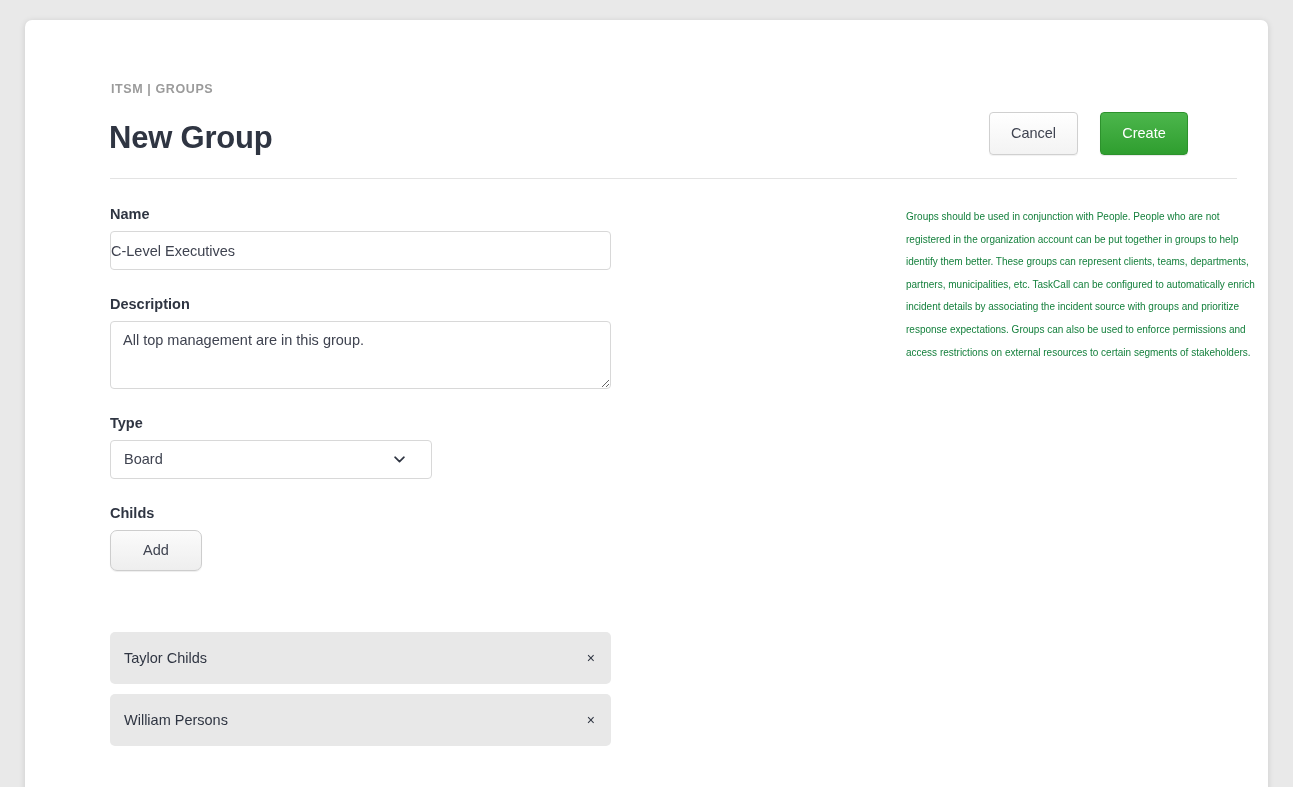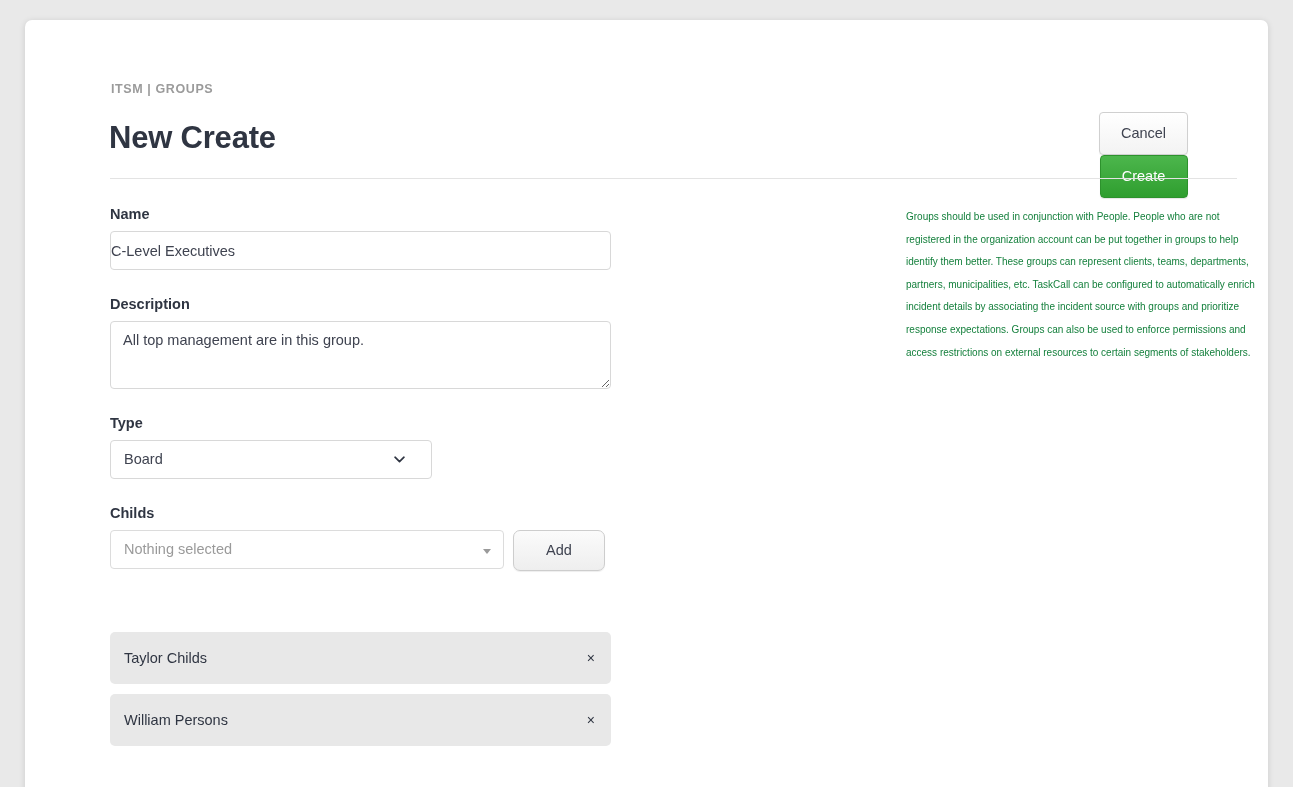--- a/index.html
+++ b/index.html
@@ -40,23 +40,22 @@
     left: 84px; top: 100px;
     font-size: 31px;
     font-weight: bold;
     color: #2f3542;
     letter-spacing: -0.2px;
   }
   .header-actions {
     position: absolute;
     right: 80px; top: 92px;
     display: flex;
-    gap: 0;
-    align-items: center;
-    flex-direction: column;
+    gap: 22px;
+    align-items: flex-end;
   }
   .btn {
     font-family: "Liberation Sans", sans-serif;
     font-size: 14.5px;
     border-radius: 4px;
     cursor: pointer;
     padding: 0 18px;
     height: 43px;
     line-height: 41px;
     text-align: center;
@@ -233,21 +232,21 @@
     margin-left: 28px;
   }
 </style>
 </head>
 <body>
 
 <div id="page">
   <div id="card">
 
     <div class="breadcrumb">ITSM | GROUPS</div>
-    <div class="page-title">New Create</div>
+    <div class="page-title">New Group</div>
 
     <div class="header-actions">
       <div class="btn btn-cancel">Cancel</div>
       <div class="btn btn-create">Create</div>
     </div>
 
     <div class="divider"></div>
 
     <div class="form-col">
 
@@ -269,22 +268,20 @@
             <svg viewBox="0 0 16 16" width="13" height="13" aria-hidden="true">
               <path d="M2.5 5.2 L8 10.5 L13.5 5.2" fill="none" stroke="#2f3542" stroke-width="2.1" stroke-linecap="round" stroke-linejoin="round"></path>
             </svg>
           </span>
         </div>
       </div>
 
       <div class="field-block">
         <div class="field-label">Childs</div>
         <div class="people-row">
-          <div class="people-select">Nothing selected<span class="caret-tri"></span>
-          </div>
           <div class="btn-add">Add</div>
         </div>
       </div>
 
     </div>
 
     <div class="people-list">
       <div class="person-row">
         <span class="person-name">Taylor Childs</span>
         <span class="person-remove">×</span>

